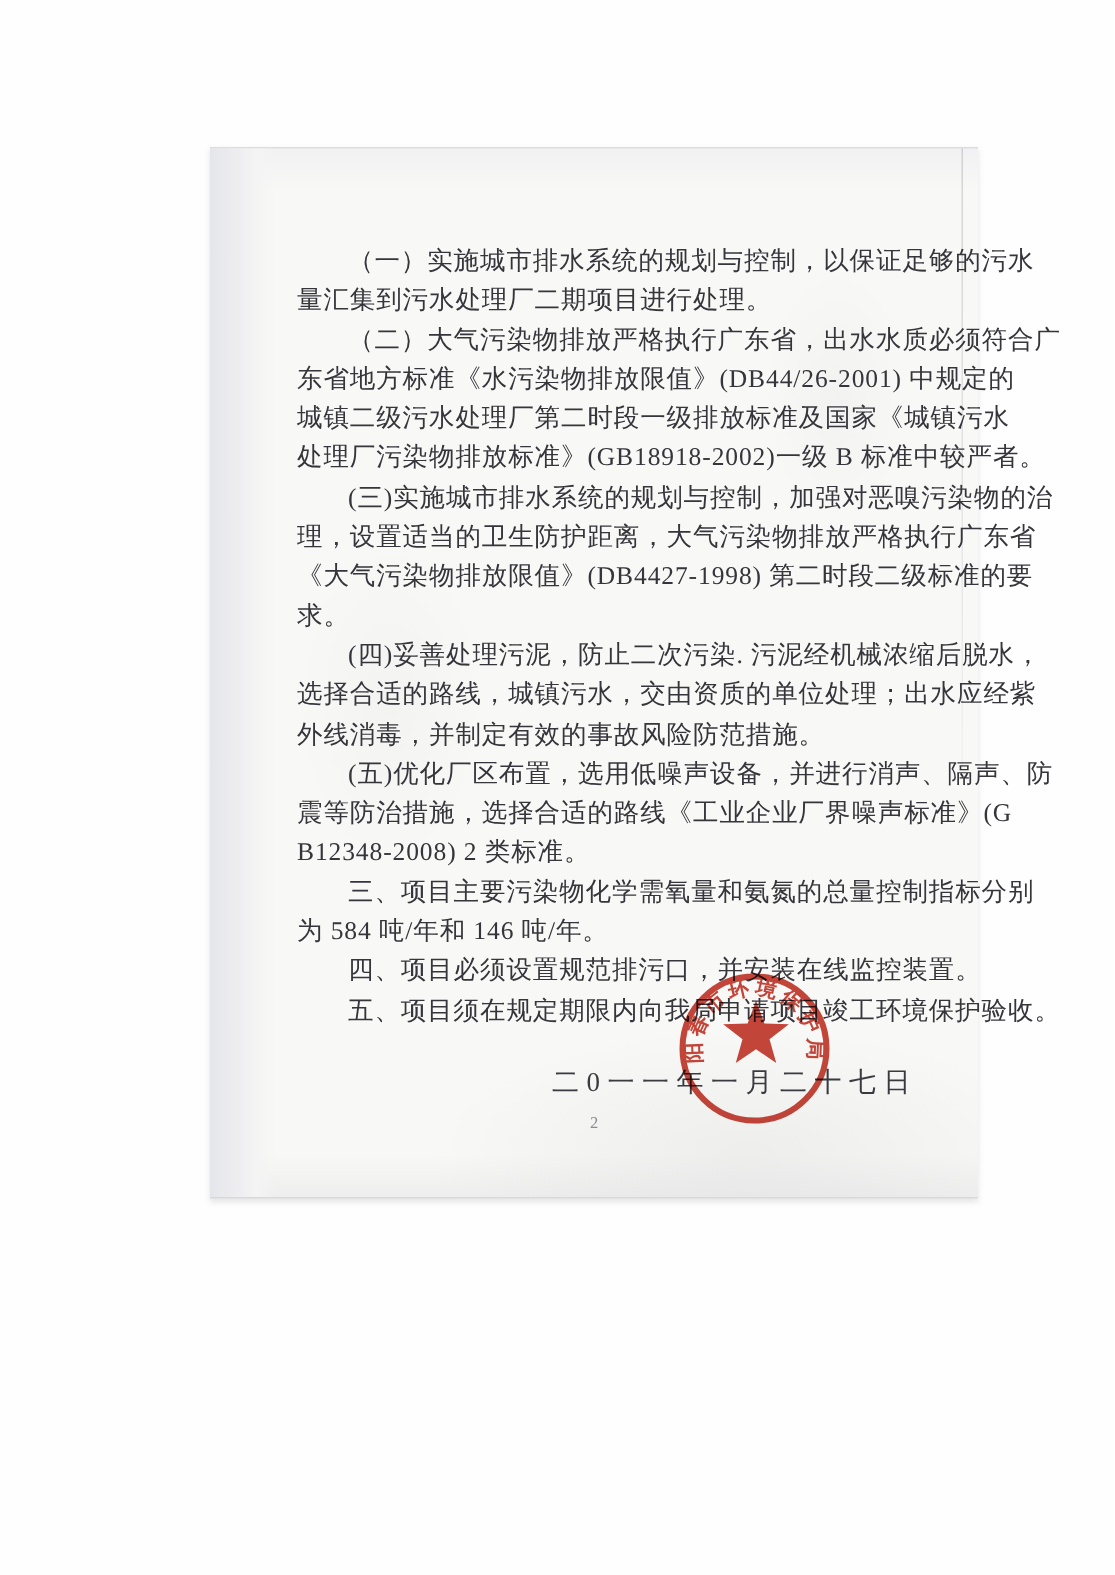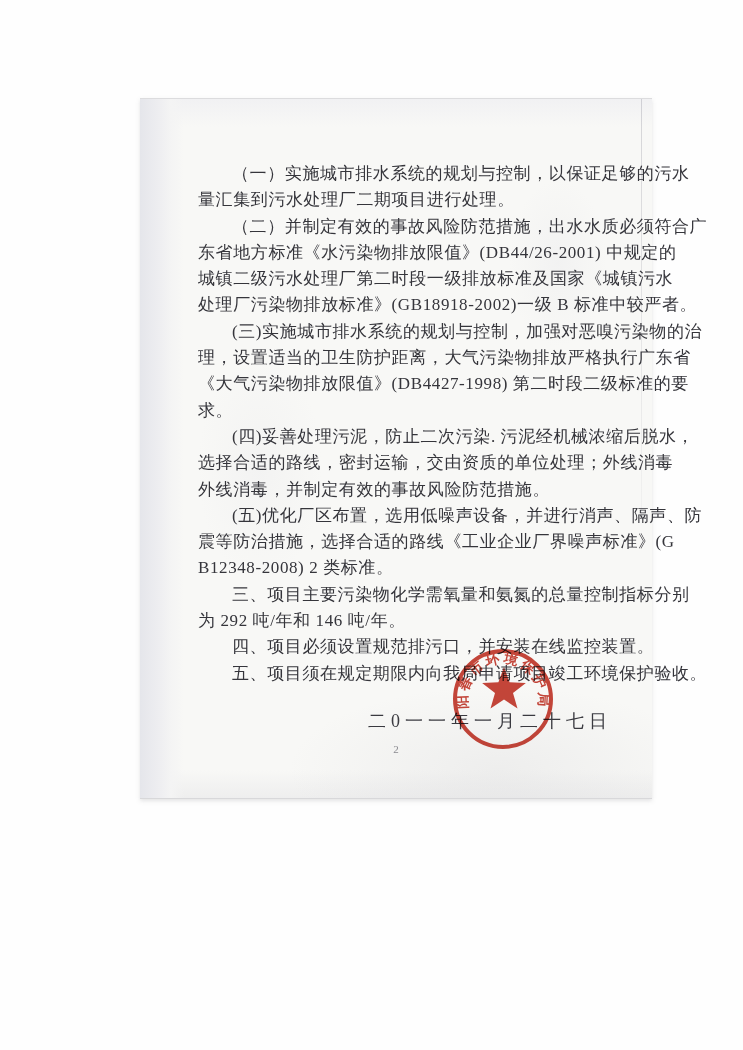--- a/index.html
+++ b/index.html
@@ -108,36 +108,36 @@
 <div class="canvas">
   <div class="paper">
     <div class="left-edge"></div>
     <div class="fold-line"></div>
     <div class="crease-a"></div>
     <div class="crease-b"></div>
 
     <div class="body-text">
         <div class="line indent">（一）实施城市排水系统的规划与控制，以保证足够的污水</div>
         <div class="line">量汇集到污水处理厂二期项目进行处理。</div>
-        <div class="line indent">（二）并制定有效的事故风险防范措施，出水水质必须符合广</div>
+        <div class="line indent">（二）大气污染物排放严格执行广东省，出水水质必须符合广</div>
         <div class="line">东省地方标准《水污染物排放限值》(DB44/26-2001) 中规定的</div>
         <div class="line">城镇二级污水处理厂第二时段一级排放标准及国家《城镇污水</div>
         <div class="line">处理厂污染物排放标准》(GB18918-2002)一级 B 标准中较严者。</div>
         <div class="line indent">(三)实施城市排水系统的规划与控制，加强对恶嗅污染物的治</div>
         <div class="line">理，设置适当的卫生防护距离，大气污染物排放严格执行广东省</div>
         <div class="line">《大气污染物排放限值》(DB4427-1998) 第二时段二级标准的要</div>
         <div class="line">求。</div>
         <div class="line indent">(四)妥善处理污泥，防止二次污染. 污泥经机械浓缩后脱水，</div>
-        <div class="line">选择合适的路线，密封运输，交由资质的单位处理；外线消毒</div>
+        <div class="line">选择合适的路线，城镇污水，交由资质的单位处理；出水应经紫</div>
         <div class="line">外线消毒，并制定有效的事故风险防范措施。</div>
         <div class="line indent">(五)优化厂区布置，选用低噪声设备，并进行消声、隔声、防</div>
         <div class="line">震等防治措施，选择合适的路线《工业企业厂界噪声标准》(G</div>
         <div class="line">B12348-2008) 2 类标准。</div>
         <div class="line indent">三、项目主要污染物化学需氧量和氨氮的总量控制指标分别</div>
-        <div class="line">为 292 吨/年和 146 吨/年。</div>
+        <div class="line">为 584 吨/年和 146 吨/年。</div>
         <div class="line indent">四、项目必须设置规范排污口，并安装在线监控装置。</div>
         <div class="line indent">五、项目须在规定期限内向我局申请项目竣工环境保护验收。</div>
       </div>
 
     <div class="issue-date">二0一一年一月二十七日</div>
 
     <svg class="seal" viewBox="0 0 120 120">
       <circle cx="60" cy="60" r="48" fill="none" stroke-width="4" stroke="#c5372a"></circle>
       <polygon points="61,28 66.6,43.3 82.9,43.9 70,53.9 74.5,69.6 61,60.5 47.5,69.6 52,53.9 39.1,43.9 55.4,43.3" fill="#c5372a"></polygon>
       <path id="sealArc" d="M 32.4,83.1 A 36,36 0 1,1 87.6,83.1" fill="none"></path>

